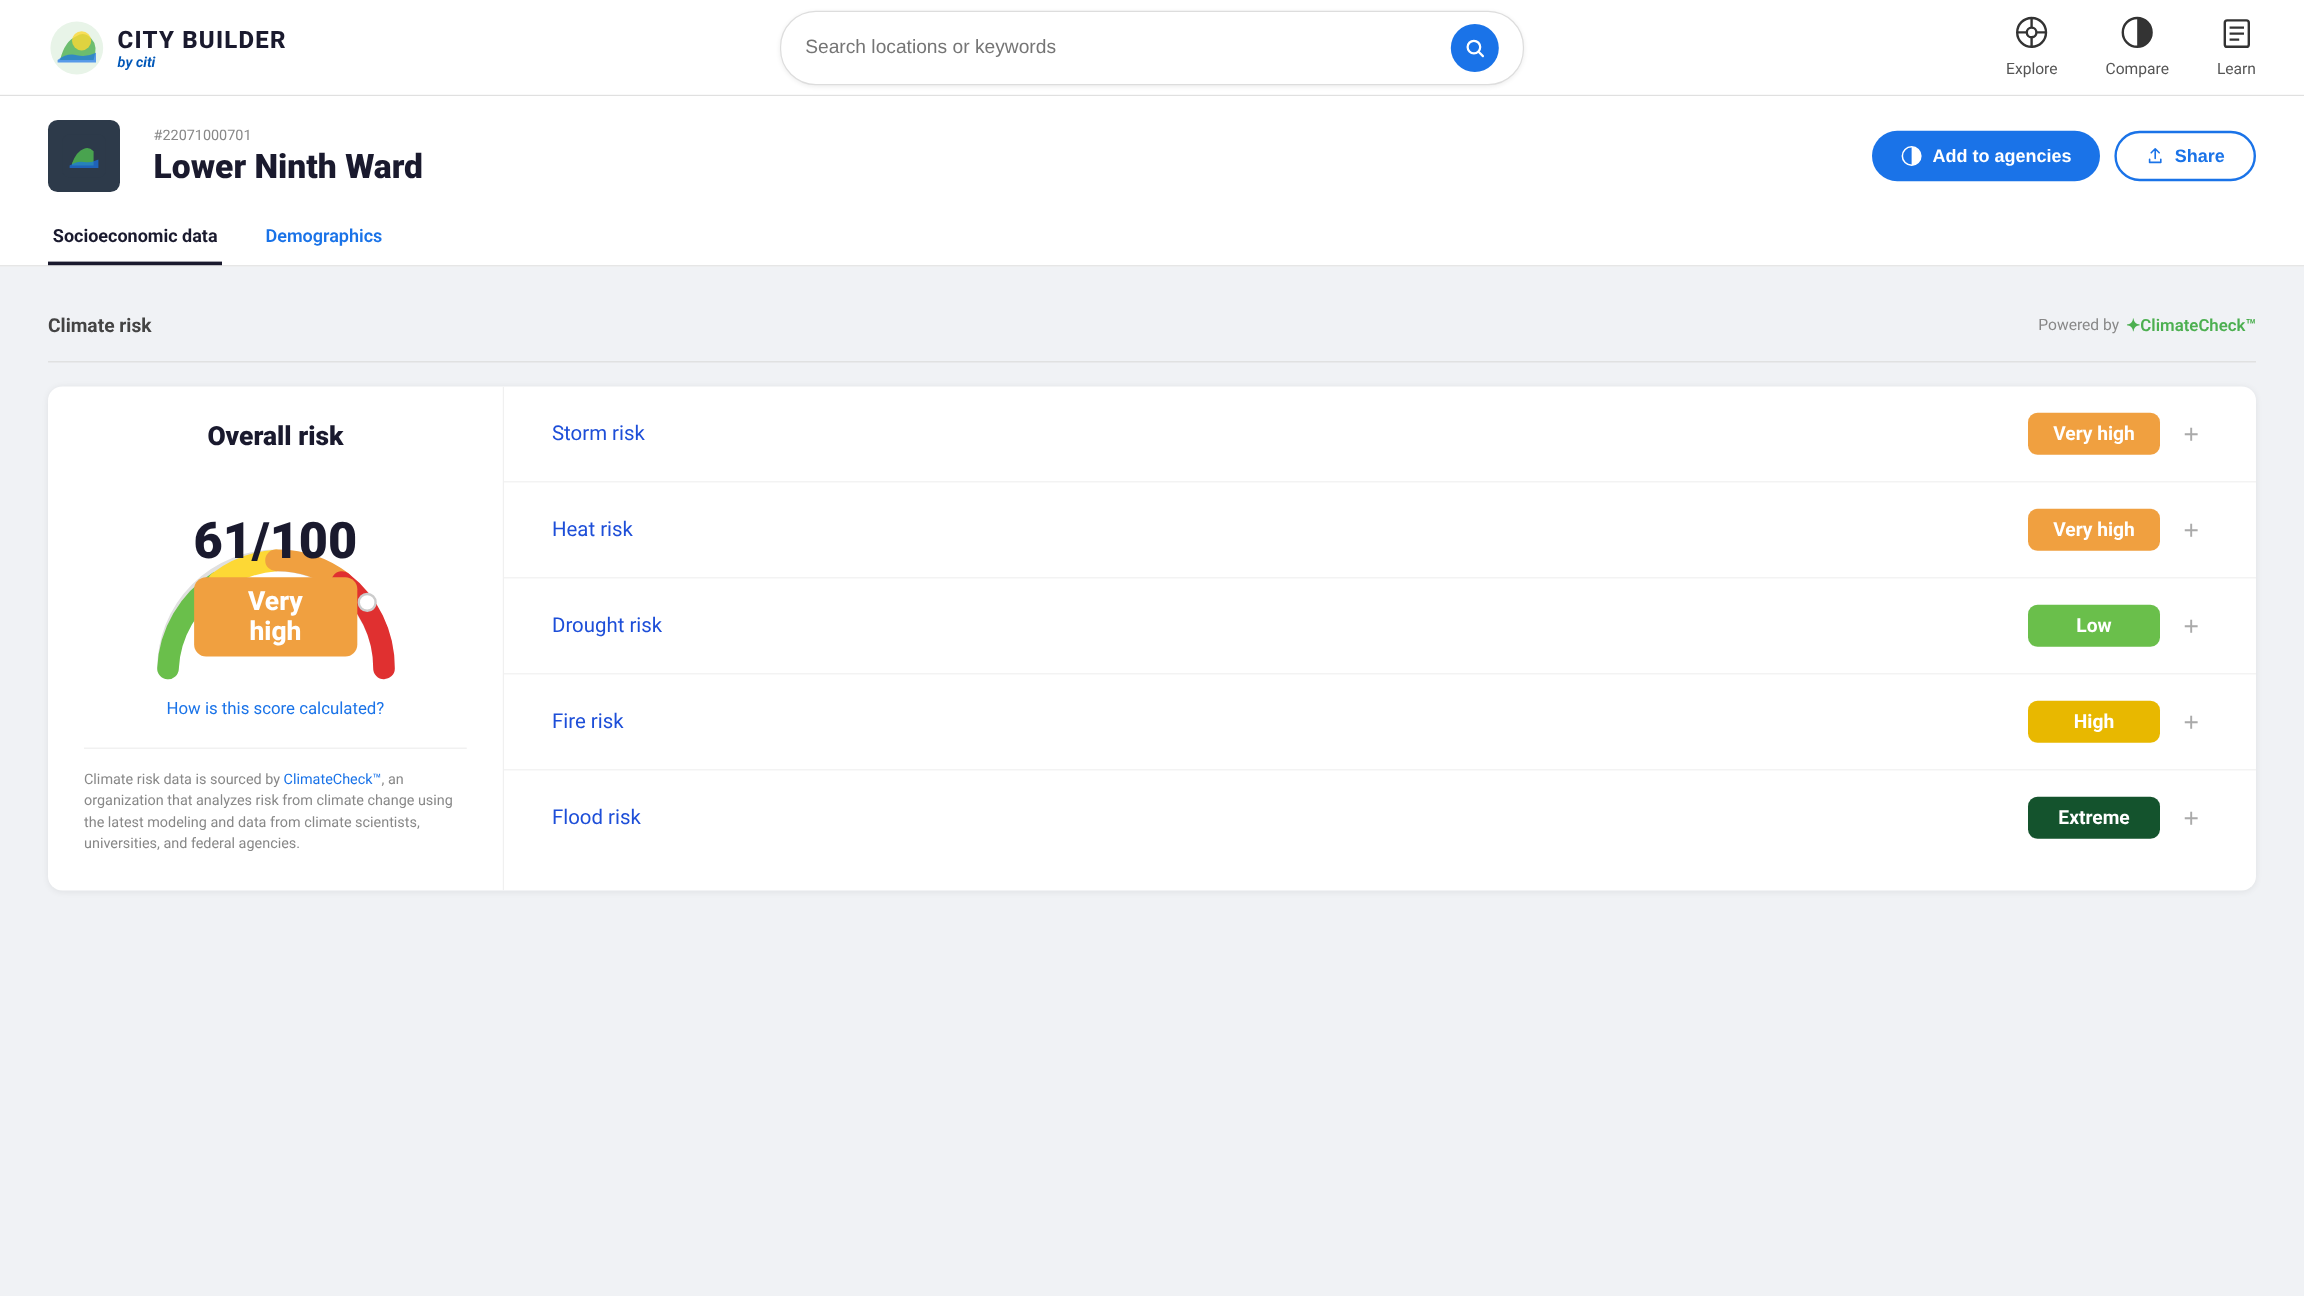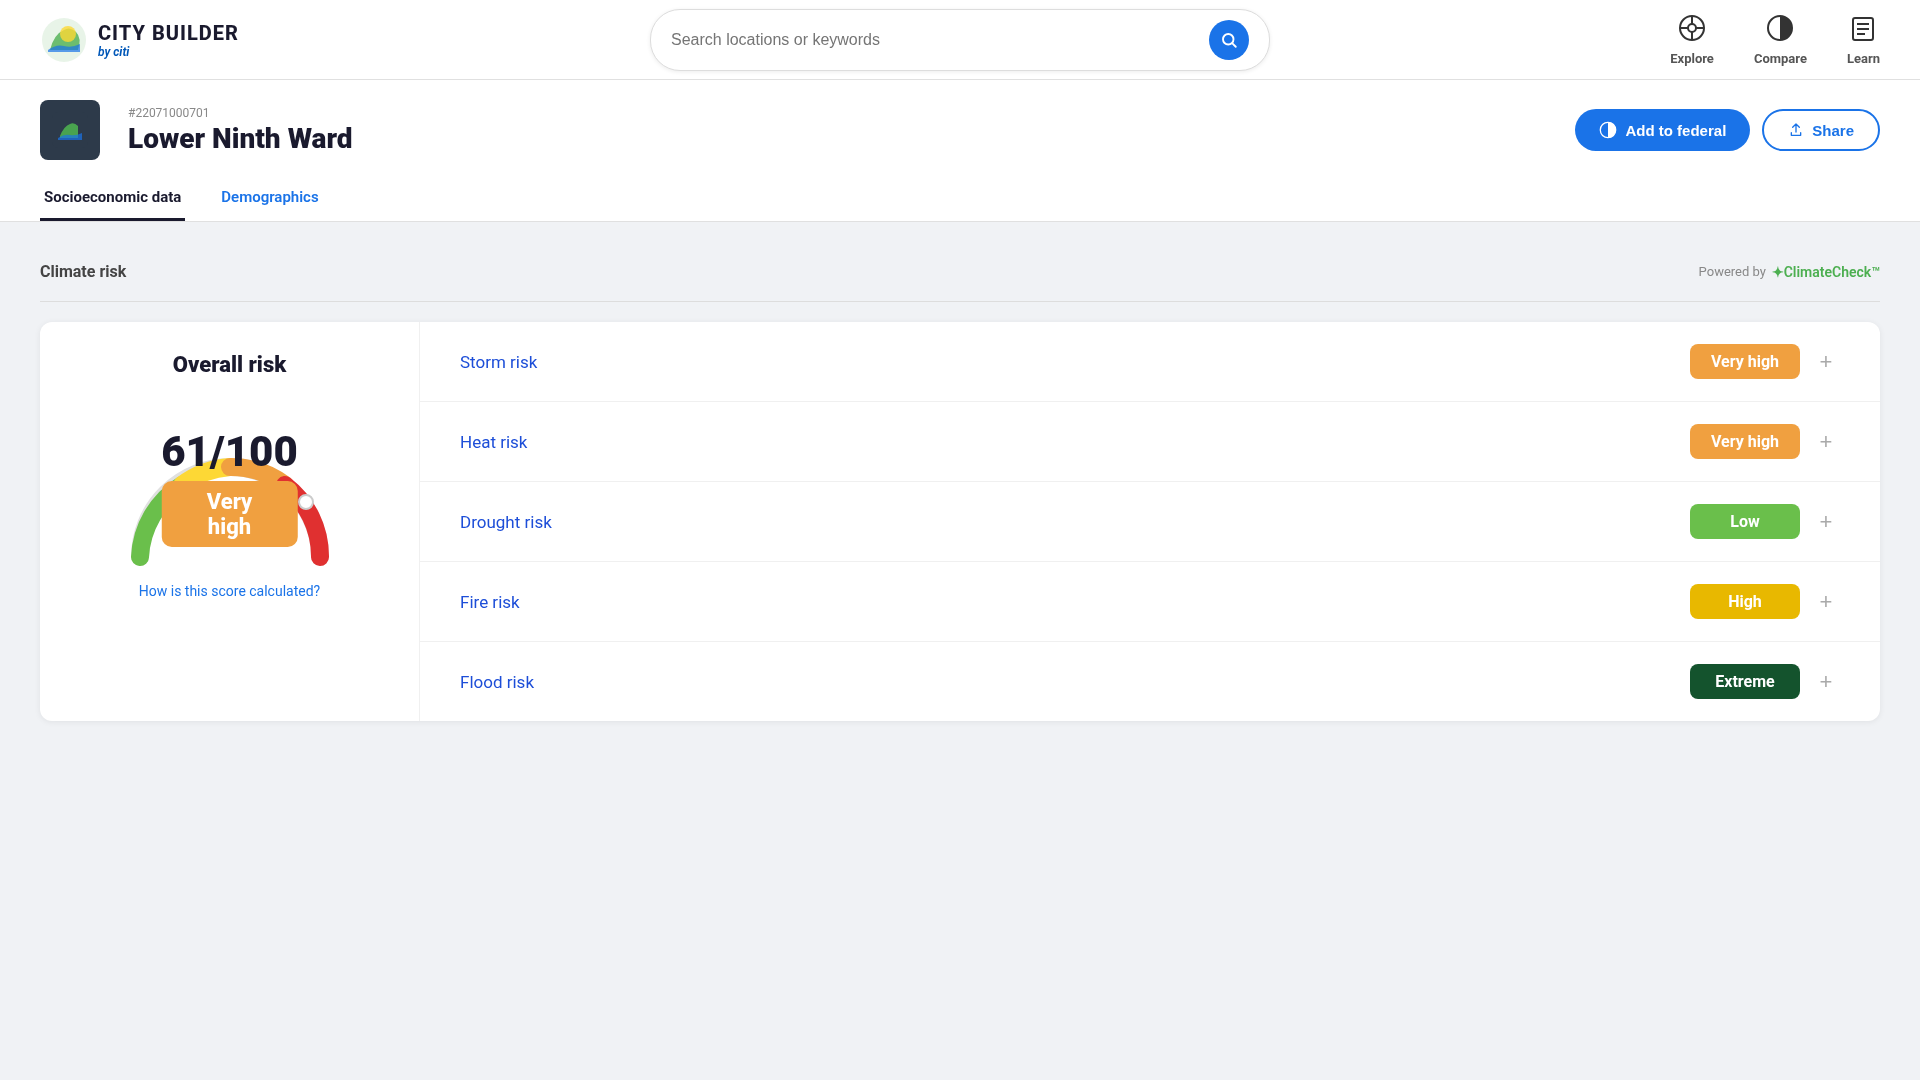--- a/index.html
+++ b/index.html
@@ -88,21 +88,20 @@
       justify-content: flex-end;
     }
     .nav-item {
       display: flex;
       flex-direction: column;
       align-items: center;
       gap: 4px;
       cursor: pointer;
       font-size: 13px;
       color: #555;
-      font-weight: bold;
     }
     .nav-icon {
       font-size: 22px;
       color: #333;
     }
 
     
     .location-header {
       background: #fff;
       padding: 20px 40px 0;
@@ -437,21 +436,21 @@
         <div class="location-id">#22071000701</div>
         <div class="location-name">Lower Ninth Ward</div>
       </div>
     </div>
     <div class="location-actions">
       <button class="btn-compare">
         <svg width="18" height="18" viewBox="0 0 28 28" fill="none">
           <circle cx="14" cy="14" r="12" stroke="white" stroke-width="2"></circle>
           <path d="M14 2 A12 12 0 0 1 14 26 Z" fill="white"></path>
         </svg>
-        <span>Add to federal</span>
+        <span>Add to agencies</span>
       </button>
       <button class="btn-share">
         <svg width="16" height="16" viewBox="0 0 24 24" fill="none">
           <path d="M12 3 L12 15 M7 8 L12 3 L17 8 M5 16 L5 20 L19 20 L19 16" stroke="#1a73e8" stroke-width="2" stroke-linecap="round" stroke-linejoin="round"></path>
         </svg>
         <span>Share</span>
       </button>
     </div>
   </div>
   <div class="tabs">
@@ -492,20 +491,23 @@
           <path d="M175 88 A90 90 0 0 1 210 160" fill="none" stroke="#e03030" stroke-width="18" stroke-linecap="round"></path>
 
           <circle cx="196" cy="105" r="7" fill="white" stroke="#ccc" stroke-width="2"></circle>
         </svg>
         <div class="gauge-score">
           <div class="score-number">61/100</div>
           <div class="score-badge">Very high</div>
         </div>
       </div>
       <a class="score-link">How is this score calculated?</a>
+      <div class="footnote">
+        <span>Climate risk data is sourced by </span><a href="#">ClimateCheck™</a><span>, an organization that analyzes risk from climate change using the latest modeling and data from climate scientists, universities, and federal agencies.</span>
+      </div>
     </div>
 
     <div class="risk-list">
       <div class="risk-row">
         <span class="risk-label">Storm risk</span>
         <div class="risk-right">
           <span class="risk-badge badge-very-high">Very high</span>
           <button class="plus-btn">+</button>
         </div>
       </div>

